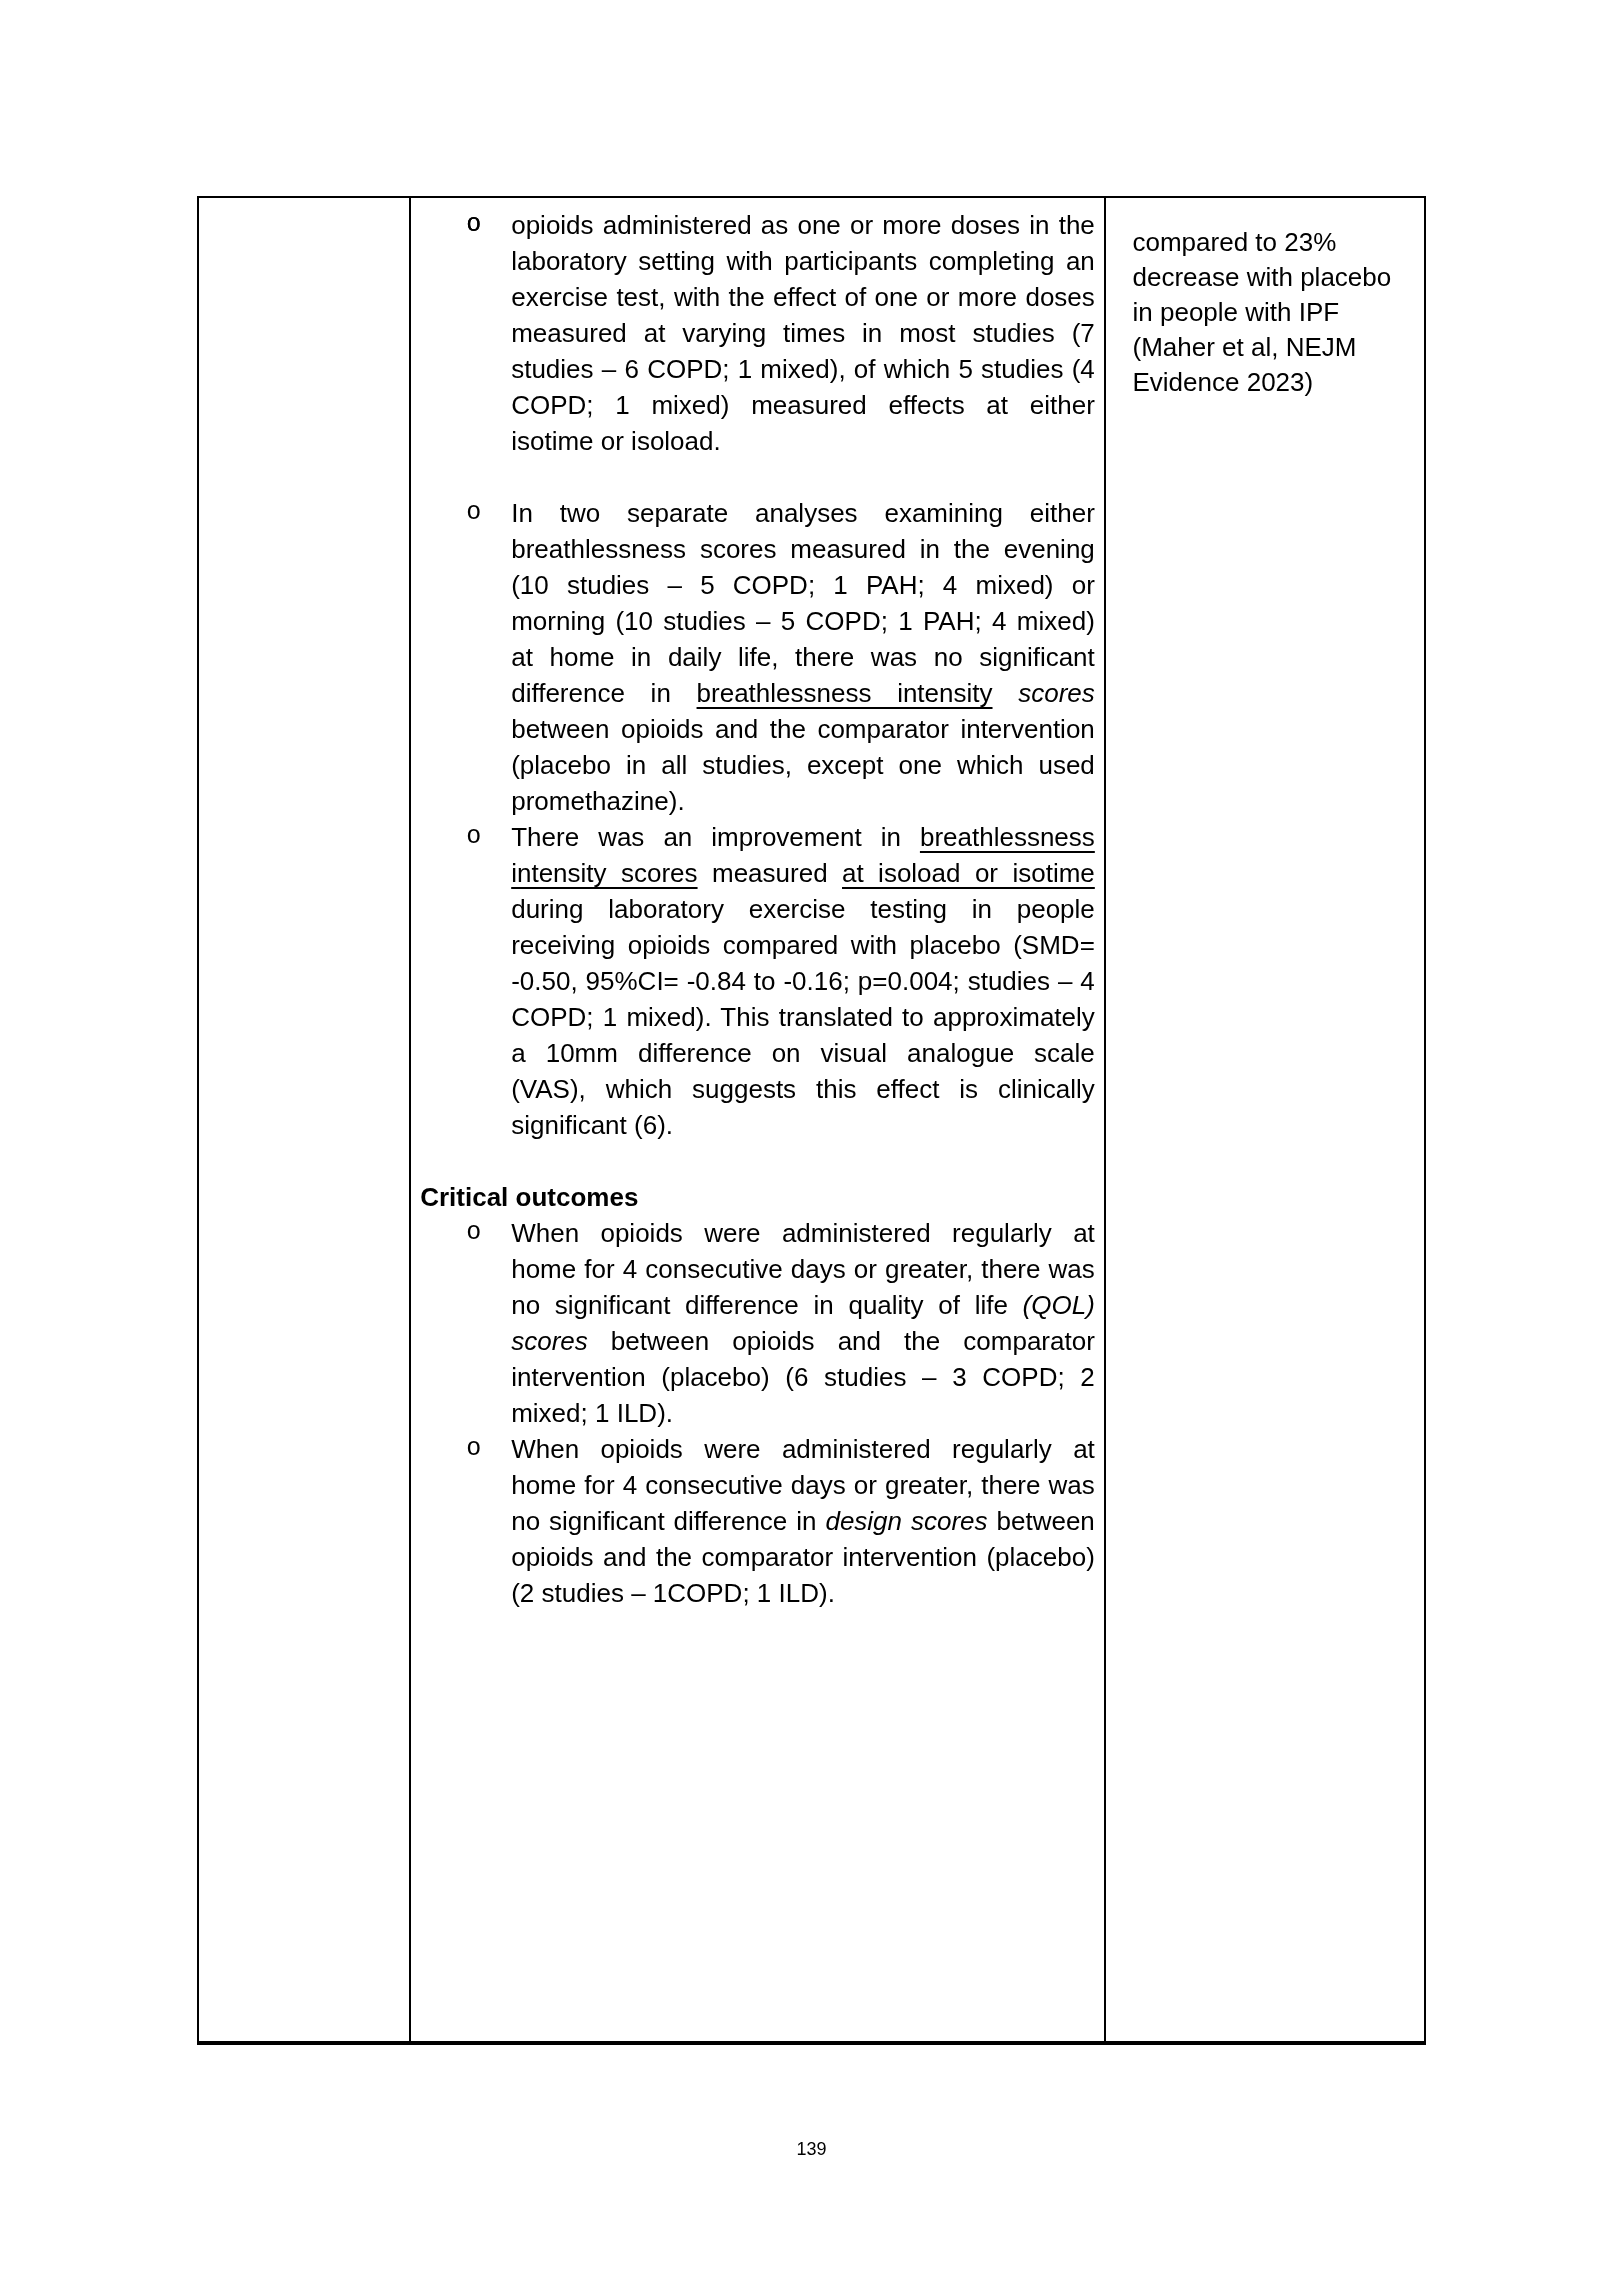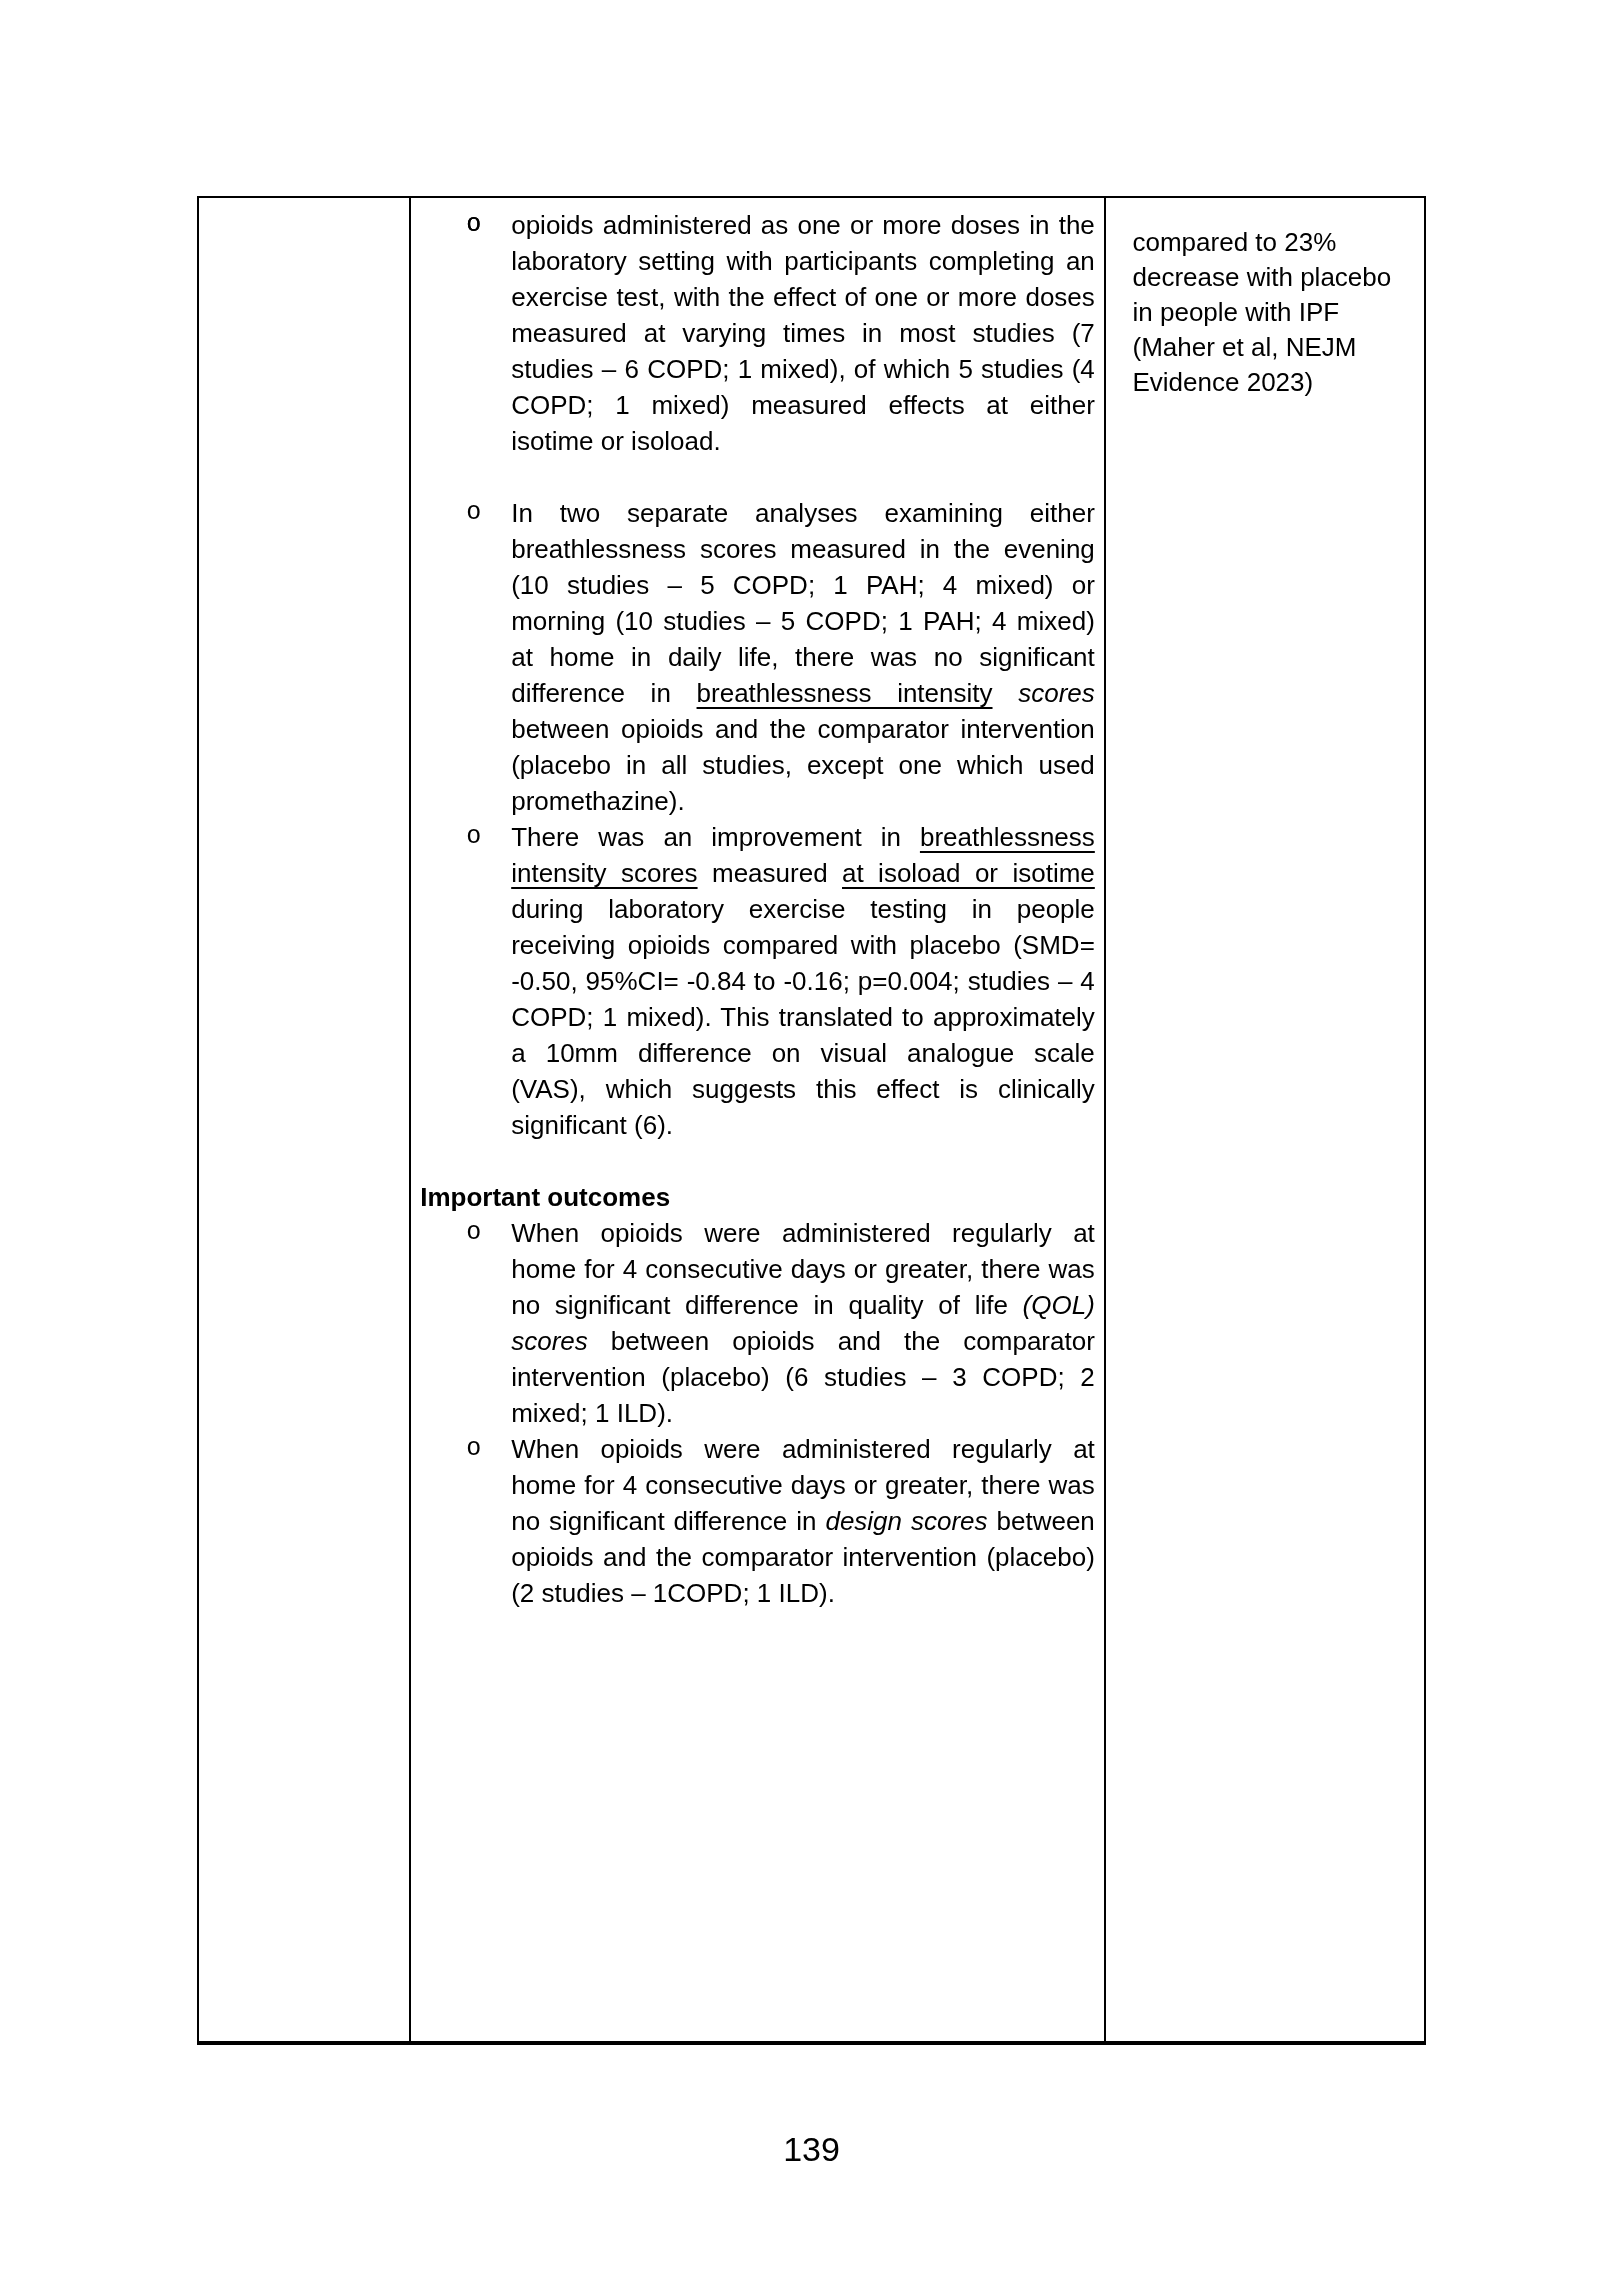--- a/index.html
+++ b/index.html
@@ -49,39 +49,39 @@
   .blk .i  { font-style:italic;margin-top:32px; }
   .blk .iu {
     text-decoration:underline;
     text-decoration-thickness:2px;
     text-underline-offset:5.2px;
   }
 
   .page-number {
     position:absolute; top:2131px; left:0; width:100%;
     text-align:center;
-    font-size:34px; line-height:36px;
+    font-size:18px; line-height:36px;
   }
 </style>
 </head>
 <body>
 
 <div class="page">
 
   <div class="doc-table">
     <div class="cell cell-left"></div>
 
     <div class="cell cell-middle">
         <div class="blk bullet"><span class="marker">o</span></div>
         <div class="blk bullet"><span class="marker">o</span><span>opioids administered as one or more doses in the laboratory setting with participants completing an exercise test, with the effect of one or more doses measured at varying times in most studies (7 studies – 6 COPD; 1 mixed), of which 5 studies (4 COPD; 1 mixed) measured effects at either isotime or isoload.</span></div>
         <div class="blk spacer"></div>
         <div class="blk bullet"><span class="marker">o</span><span>In two separate analyses examining either breathlessness scores measured in the evening (10 studies – 5 COPD; 1 PAH; 4 mixed) or morning (10 studies – 5 COPD; 1 PAH; 4 mixed) at home in daily life, there was no significant difference in </span><span class="iu">breathlessness intensity</span><span class="i"> scores</span><span> between opioids and the comparator intervention (placebo in all studies, except one which used promethazine).</span></div>
         <div class="blk bullet"><span class="marker">o</span><span>There was an improvement in </span><span class="iu">breathlessness intensity scores</span><span> measured </span><span class="iu">at isoload or isotime</span><span> during laboratory exercise testing in people receiving opioids compared with placebo (SMD= -0.50, 95%CI= -0.84 to -0.16; p=0.004; studies – 4 COPD; 1 mixed). This translated to approximately a 10mm difference on visual analogue scale (VAS), which suggests this effect is clinically significant (6).</span></div>
         <div class="blk spacer"></div>
-        <div class="blk heading"><span>Important outcomes</span></div>
+        <div class="blk heading"><span>Critical outcomes</span></div>
         <div class="blk bullet"><span class="marker">o</span><span>When opioids were administered regularly at home for 4 consecutive days or greater, there was no significant difference in quality of life </span><span class="i">(QOL) scores</span><span> between opioids and the comparator intervention (placebo) (6 studies – 3 COPD; 2 mixed; 1 ILD).</span></div>
         <div class="blk bullet"><span class="marker">o</span><span>When opioids were administered regularly at home for 4 consecutive days or greater, there was no significant difference in </span><span class="i">design scores</span><span> between opioids and the comparator intervention (placebo) (2 studies – 1COPD; 1 ILD).</span></div>
         <div class="blk spacer"></div>
       </div>
 
     <div class="cell cell-right">
       <p>compared to 23% decrease with placebo in people with IPF (Maher et al, NEJM Evidence 2023)</p>
     </div>
   </div>
 

